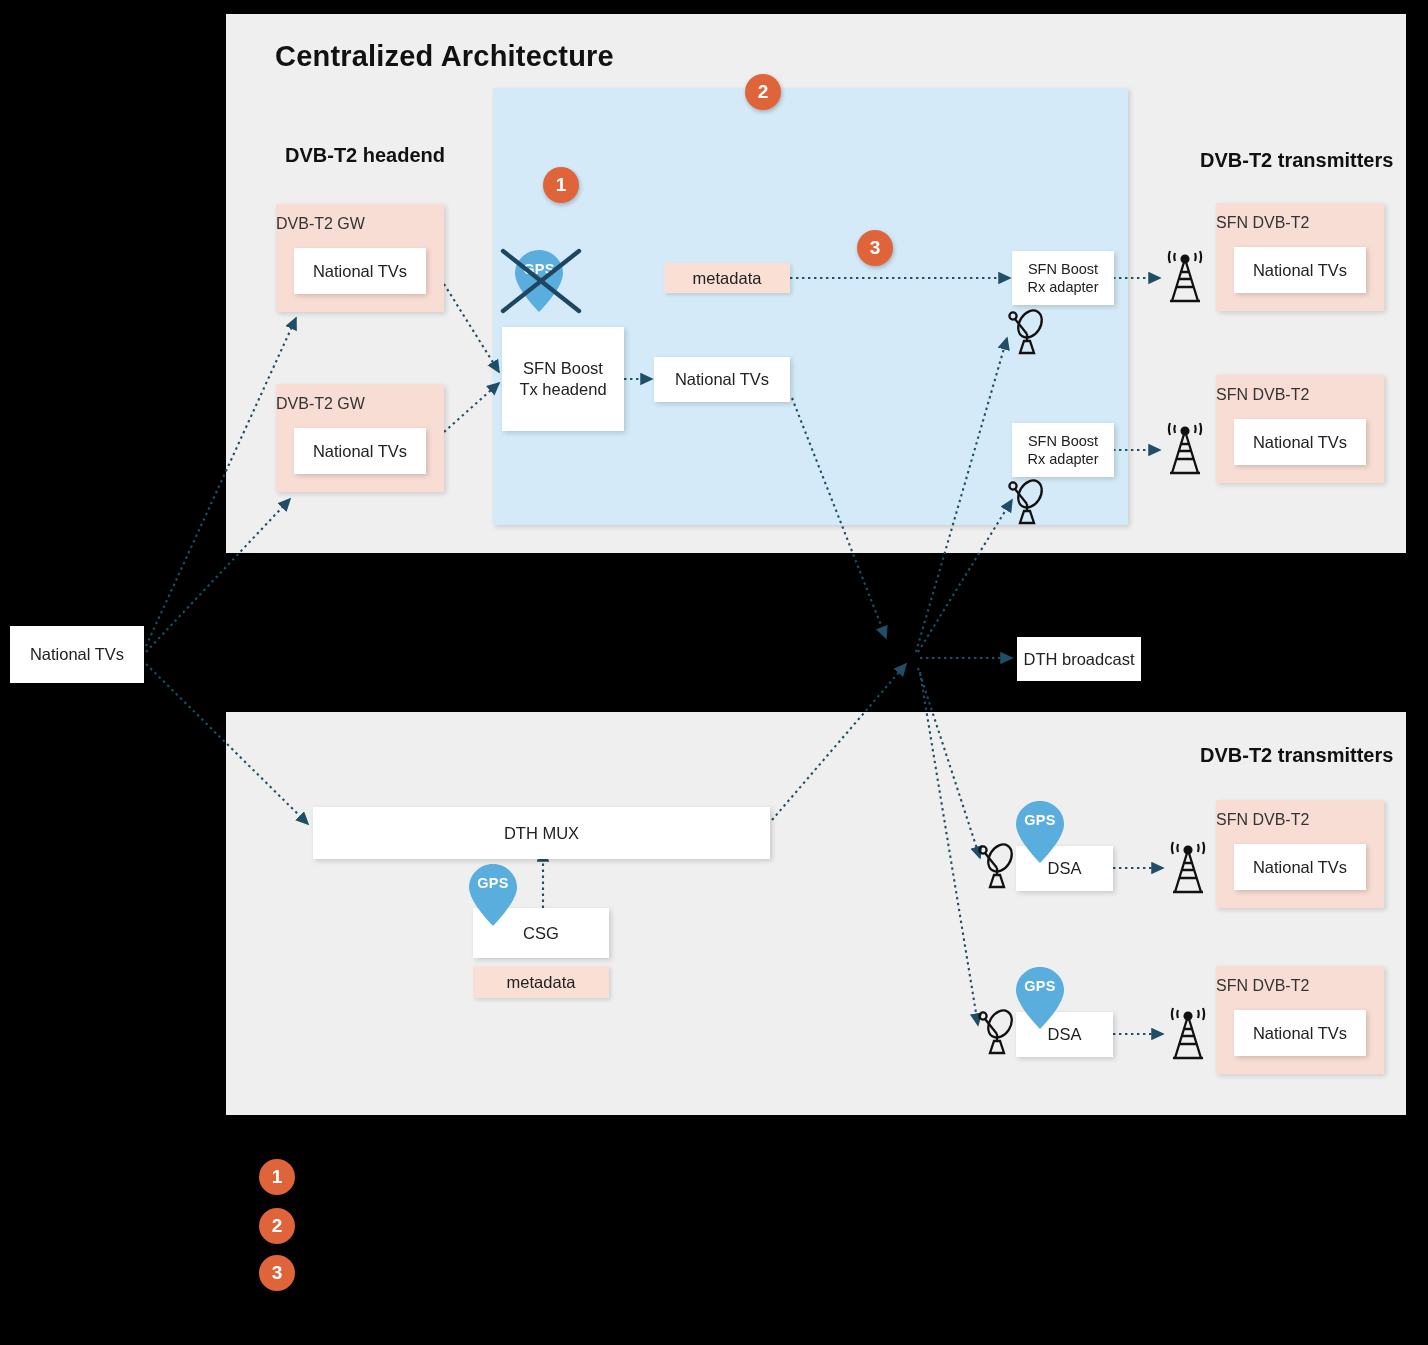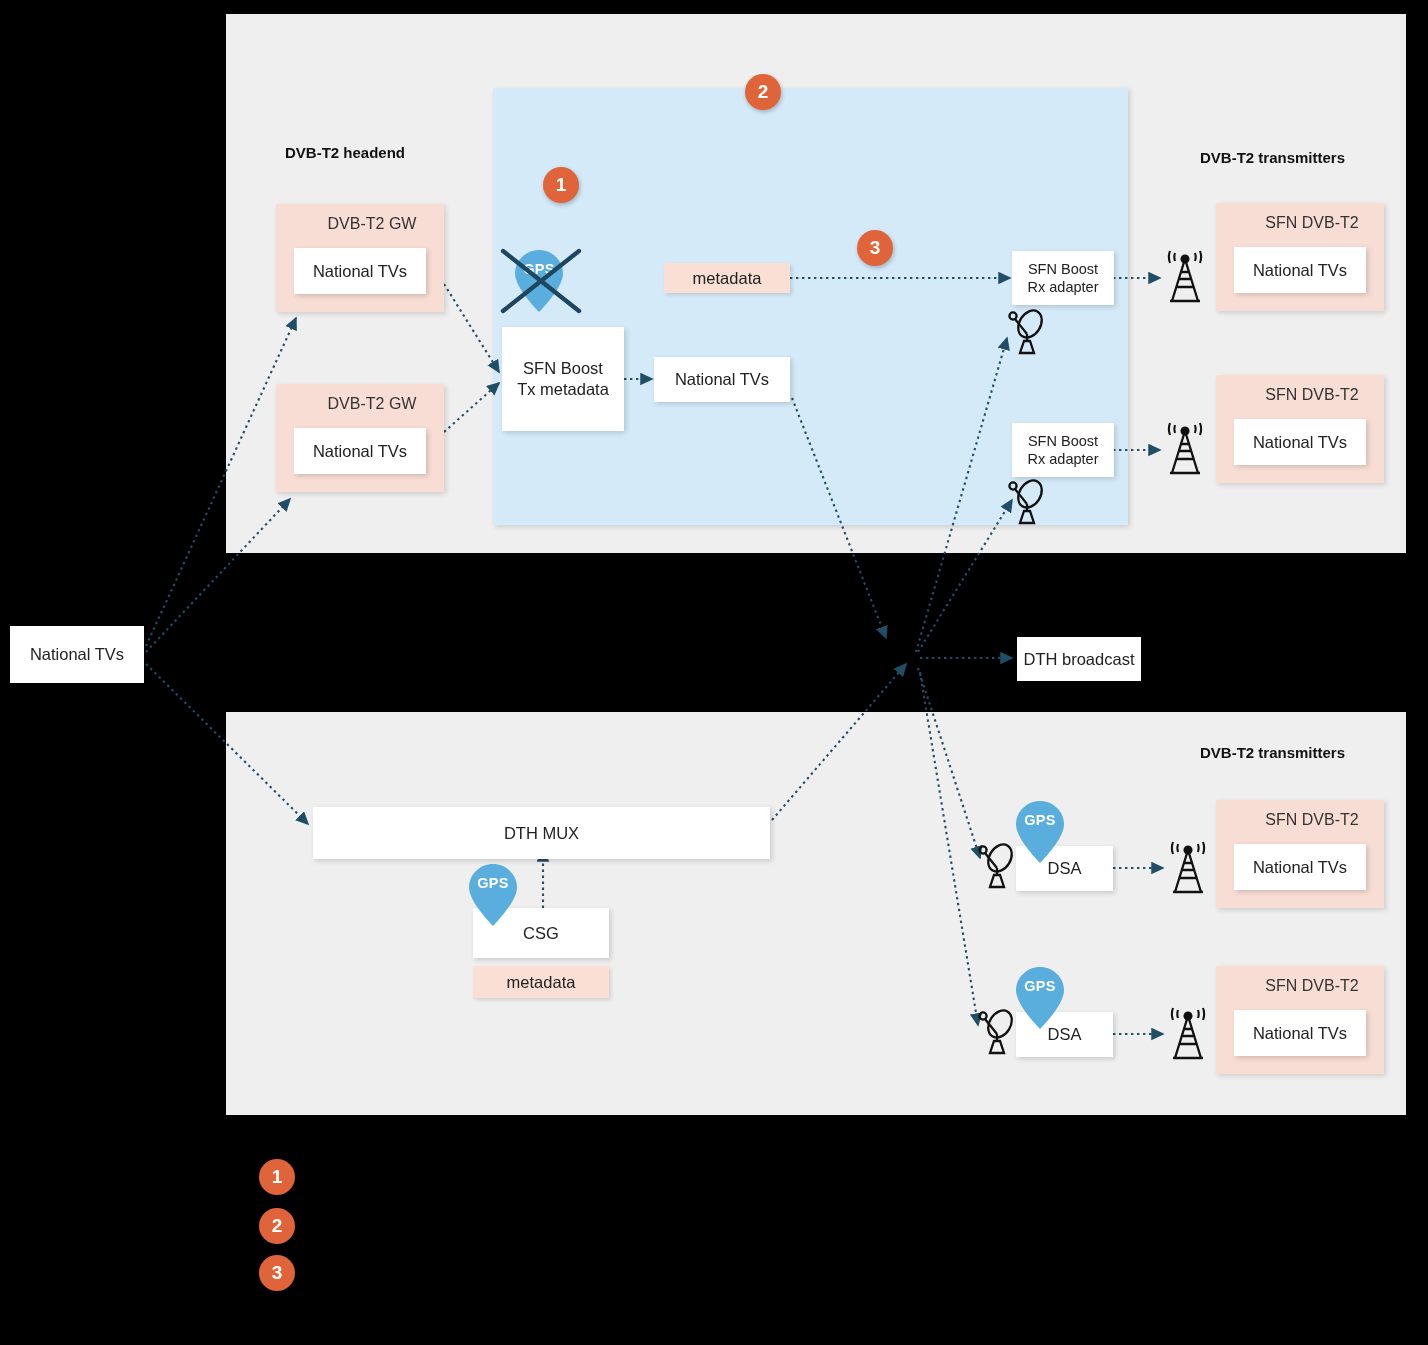--- a/index.html
+++ b/index.html
@@ -3,23 +3,23 @@
 <meta charset="utf-8">
 <style>
   html,body{margin:0;padding:0;background:#000;}
   #root{
     position:relative;width:1428px;height:1345px;background:#000;
     font-family:"Liberation Sans", sans-serif;overflow:hidden;
   }
   .panel{position:absolute;background:#efefef;}
   .bluearea{position:absolute;background:#d4eaf8;box-shadow:2px 2px 5px rgba(0,0,0,.15);}
   .ttl{position:absolute;font-size:29px;font-weight:700;color:#111;letter-spacing:.2px;white-space:nowrap;}
-  .sect{position:absolute;font-size:15px;font-weight:700;color:#111;white-space:nowrap;}
+  .sect{position:absolute;font-size:20px;font-weight:700;color:#111;white-space:nowrap;}
   .pinkbox{position:absolute;background:#f8ddd4;box-shadow:2px 2px 5px rgba(0,0,0,.14);}
-  .pinklab{position:absolute;width:100%;text-align:center;font-size:16px;color:#333;top:11px;left:12px;}
+  .pinklab{position:absolute;width:100%;text-align:left;font-size:16px;color:#333;top:11px;left:0;}
   .whitebox{position:absolute;background:#fff;box-shadow:2px 2px 5px rgba(0,0,0,.16);
     display:flex;align-items:center;justify-content:center;text-align:center;
     font-size:16.5px;color:#222;line-height:1.25;}
   .pinktag{position:absolute;background:#fadfd5;box-shadow:2px 2px 4px rgba(0,0,0,.13);
     display:flex;align-items:center;justify-content:center;font-size:16.5px;color:#222;}
   .badge{position:absolute;width:36px;height:36px;border-radius:50%;background:#e0643a;
     color:#fff;font-size:19px;font-weight:700;display:flex;align-items:center;justify-content:center;
     box-shadow:1px 2px 4px rgba(0,0,0,.25);}
   .icn{position:absolute;}
   svg{display:block;overflow:visible;}
@@ -73,20 +73,21 @@
       <path d="M918,668 L980,858"></path>
       <path d="M920,672 L978,1025"></path>
 
       <path d="M543,908 L543,850"></path>
 
       <path d="M1113,868 L1163,868"></path>
       <path d="M1113,1034 L1163,1034"></path>
     </g>
   </svg>
 
+  <div class="ttl" style="left:275px;top:40px;">Centralized Architecture</div>
   <div class="sect" style="left:285px;top:144px;">DVB-T2 headend</div>
   <div class="sect" style="left:1200px;top:149px;">DVB-T2 transmitters</div>
 
   <div class="badge" style="left:543px;top:167px;">1</div>
   <div class="badge" style="left:745px;top:74px;">2</div>
   <div class="badge" style="left:857px;top:230px;">3</div>
 
   <div class="pinkbox" style="left:276px;top:204px;width:168px;height:108px;">
     <div class="pinklab">DVB-T2 GW</div>
   </div>
@@ -103,21 +104,21 @@
     </svg>
     <div class="lbl">GPS</div>
   </div>
   <svg class="icn" style="left:500px;top:248px;" width="82" height="66">
     <line x1="3" y1="3" x2="79" y2="63" stroke="#1f4660" stroke-width="4.4" stroke-linecap="round"></line>
     <line x1="79" y1="3" x2="3" y2="63" stroke="#1f4660" stroke-width="4.4" stroke-linecap="round"></line>
   </svg>
 
   <div class="whitebox" style="left:502px;top:327px;width:122px;height:104px;flex-direction:column;">
     <span>SFN Boost</span>
-    <span>Tx metadata</span>
+    <span>Tx headend</span>
   </div>
 
   <div class="whitebox" style="left:654px;top:357px;width:136px;height:45px;">National TVs</div>
 
   <div class="pinktag" style="left:664px;top:263px;width:126px;height:30px;">metadata</div>
 
   <div class="whitebox" style="left:1012px;top:251px;width:102px;height:54px;flex-direction:column;font-size:14.5px;">
     <span>SFN Boost</span>
     <span>Rx adapter</span>
   </div>

